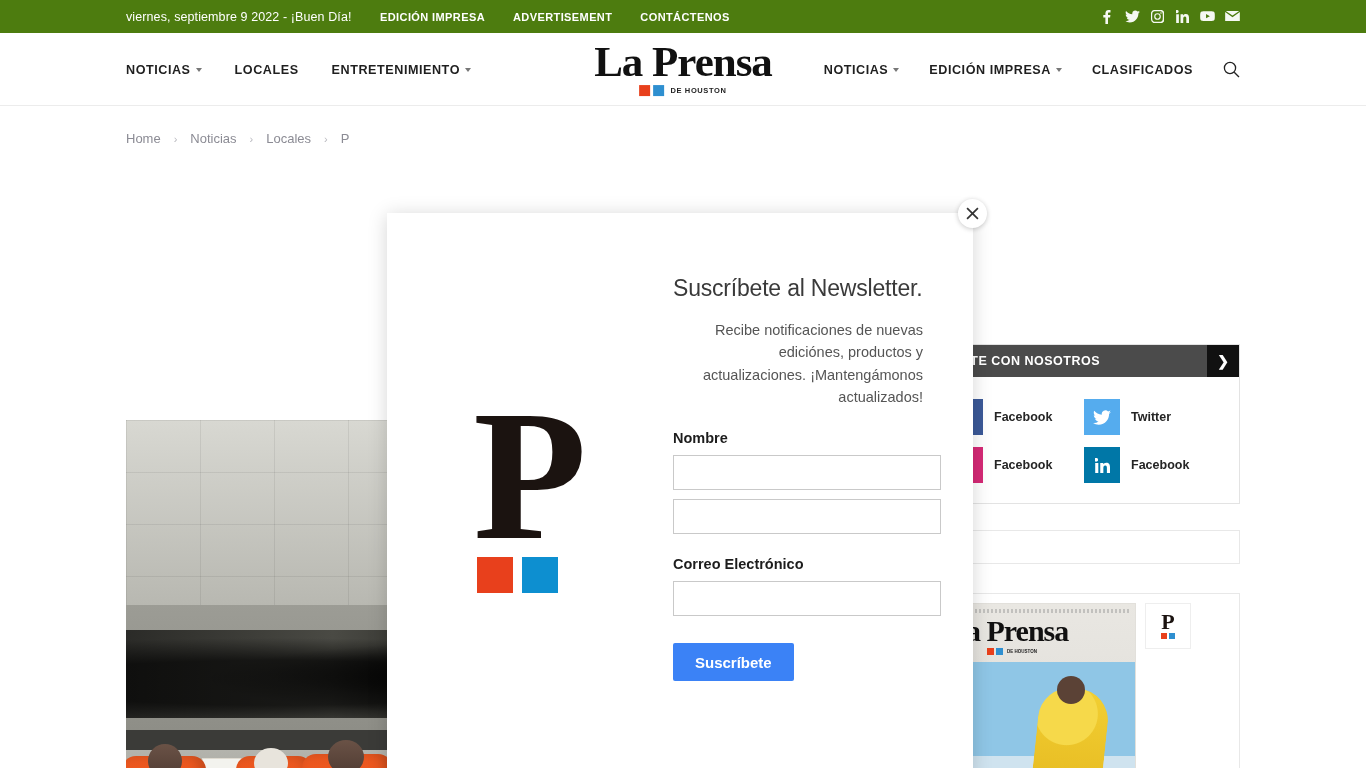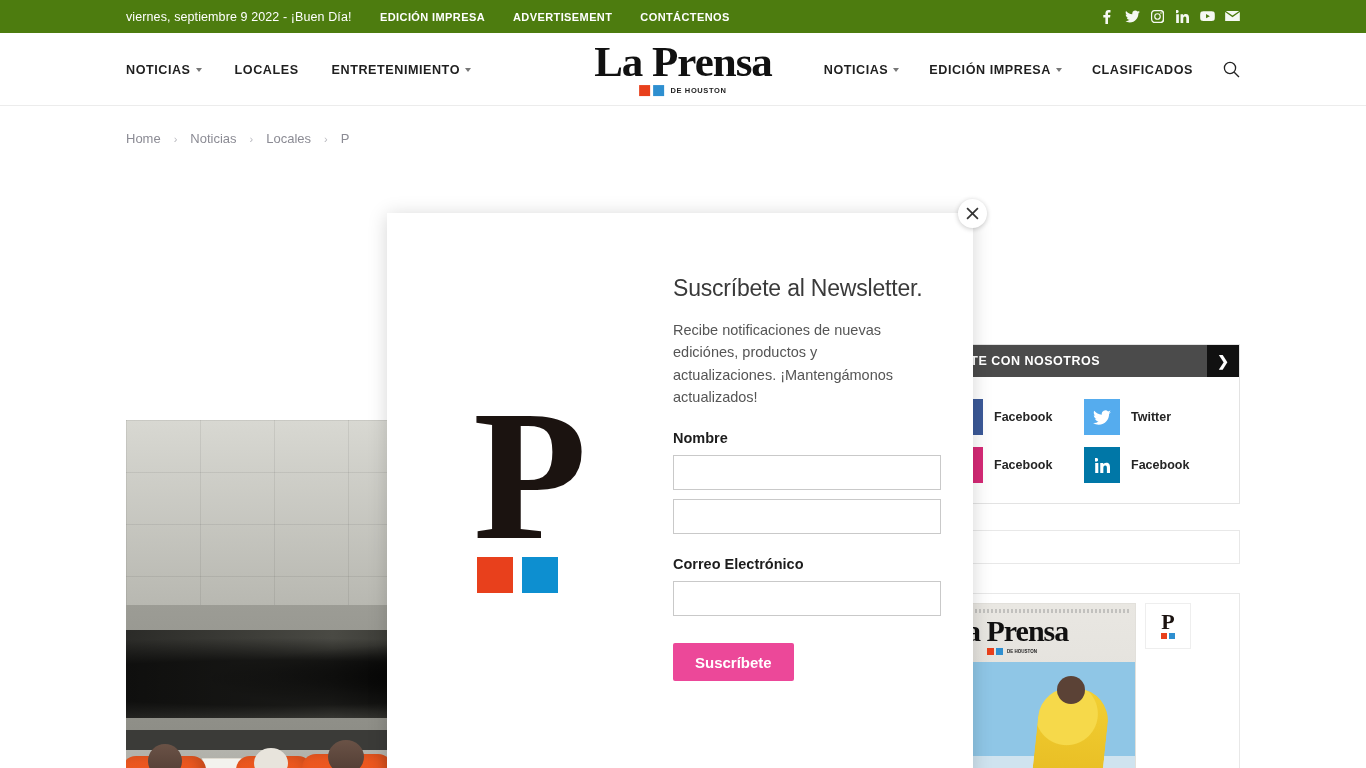--- a/index.html
+++ b/index.html
@@ -224,29 +224,29 @@
     font-family:"Liberation Serif", serif; font-weight:bold; font-size:186px;
     color:#1b1310; line-height:.82; display:block;
   }
   .pbig .sqs { display:flex; gap:9px; justify-content:flex-start; margin-top:6px; margin-left:4px; }
   .pbig .sqs i { width:36px; height:36px; display:block; }
   .pbig .sqs i.r { background:#e8401c; }
   .pbig .sqs i.b { background:#0d8fd0; }
 
   .modal-right { flex:1; padding:62px 32px 0 0; }
   .m-title { font-size:23px; color:#3a3a3a; font-weight:normal; letter-spacing:-.2px; }
-  .m-desc { margin-top:17px; font-size:14.5px; color:#555; line-height:1.54; max-width:250px; }
+  .m-desc { margin-top:17px; font-size:14.5px; color:#555; line-height:1.54; max-width:250px;text-align:right; }
   .m-label { margin-top:22px; font-size:14.5px; font-weight:bold; color:#1d1d1d; }
   .m-input {
     margin-top:9px; width:268px; height:35px; border:1px solid #c9c9c9; background:#fff;
     font-size:14px; padding:0 8px; font-family:"Liberation Sans", sans-serif; color:#222;
     display:block;
   }
   .m-btn {
-    margin-top:27px; background:#ec4899; color:#fff; border:0; height:38px;
+    margin-top:27px; background:#3b82f6; color:#fff; border:0; height:38px;
     padding:0 22px; font-size:15px; font-weight:bold; cursor:pointer;
     font-family:"Liberation Sans", sans-serif; border-radius:2px;
   }
 </style>
 </head>
 <body>
 
 <div class="topbar">
   <div class="topbar-date">viernes, septiembre 9 2022 - ¡Buen Día!</div>
   <div class="topbar-links">

